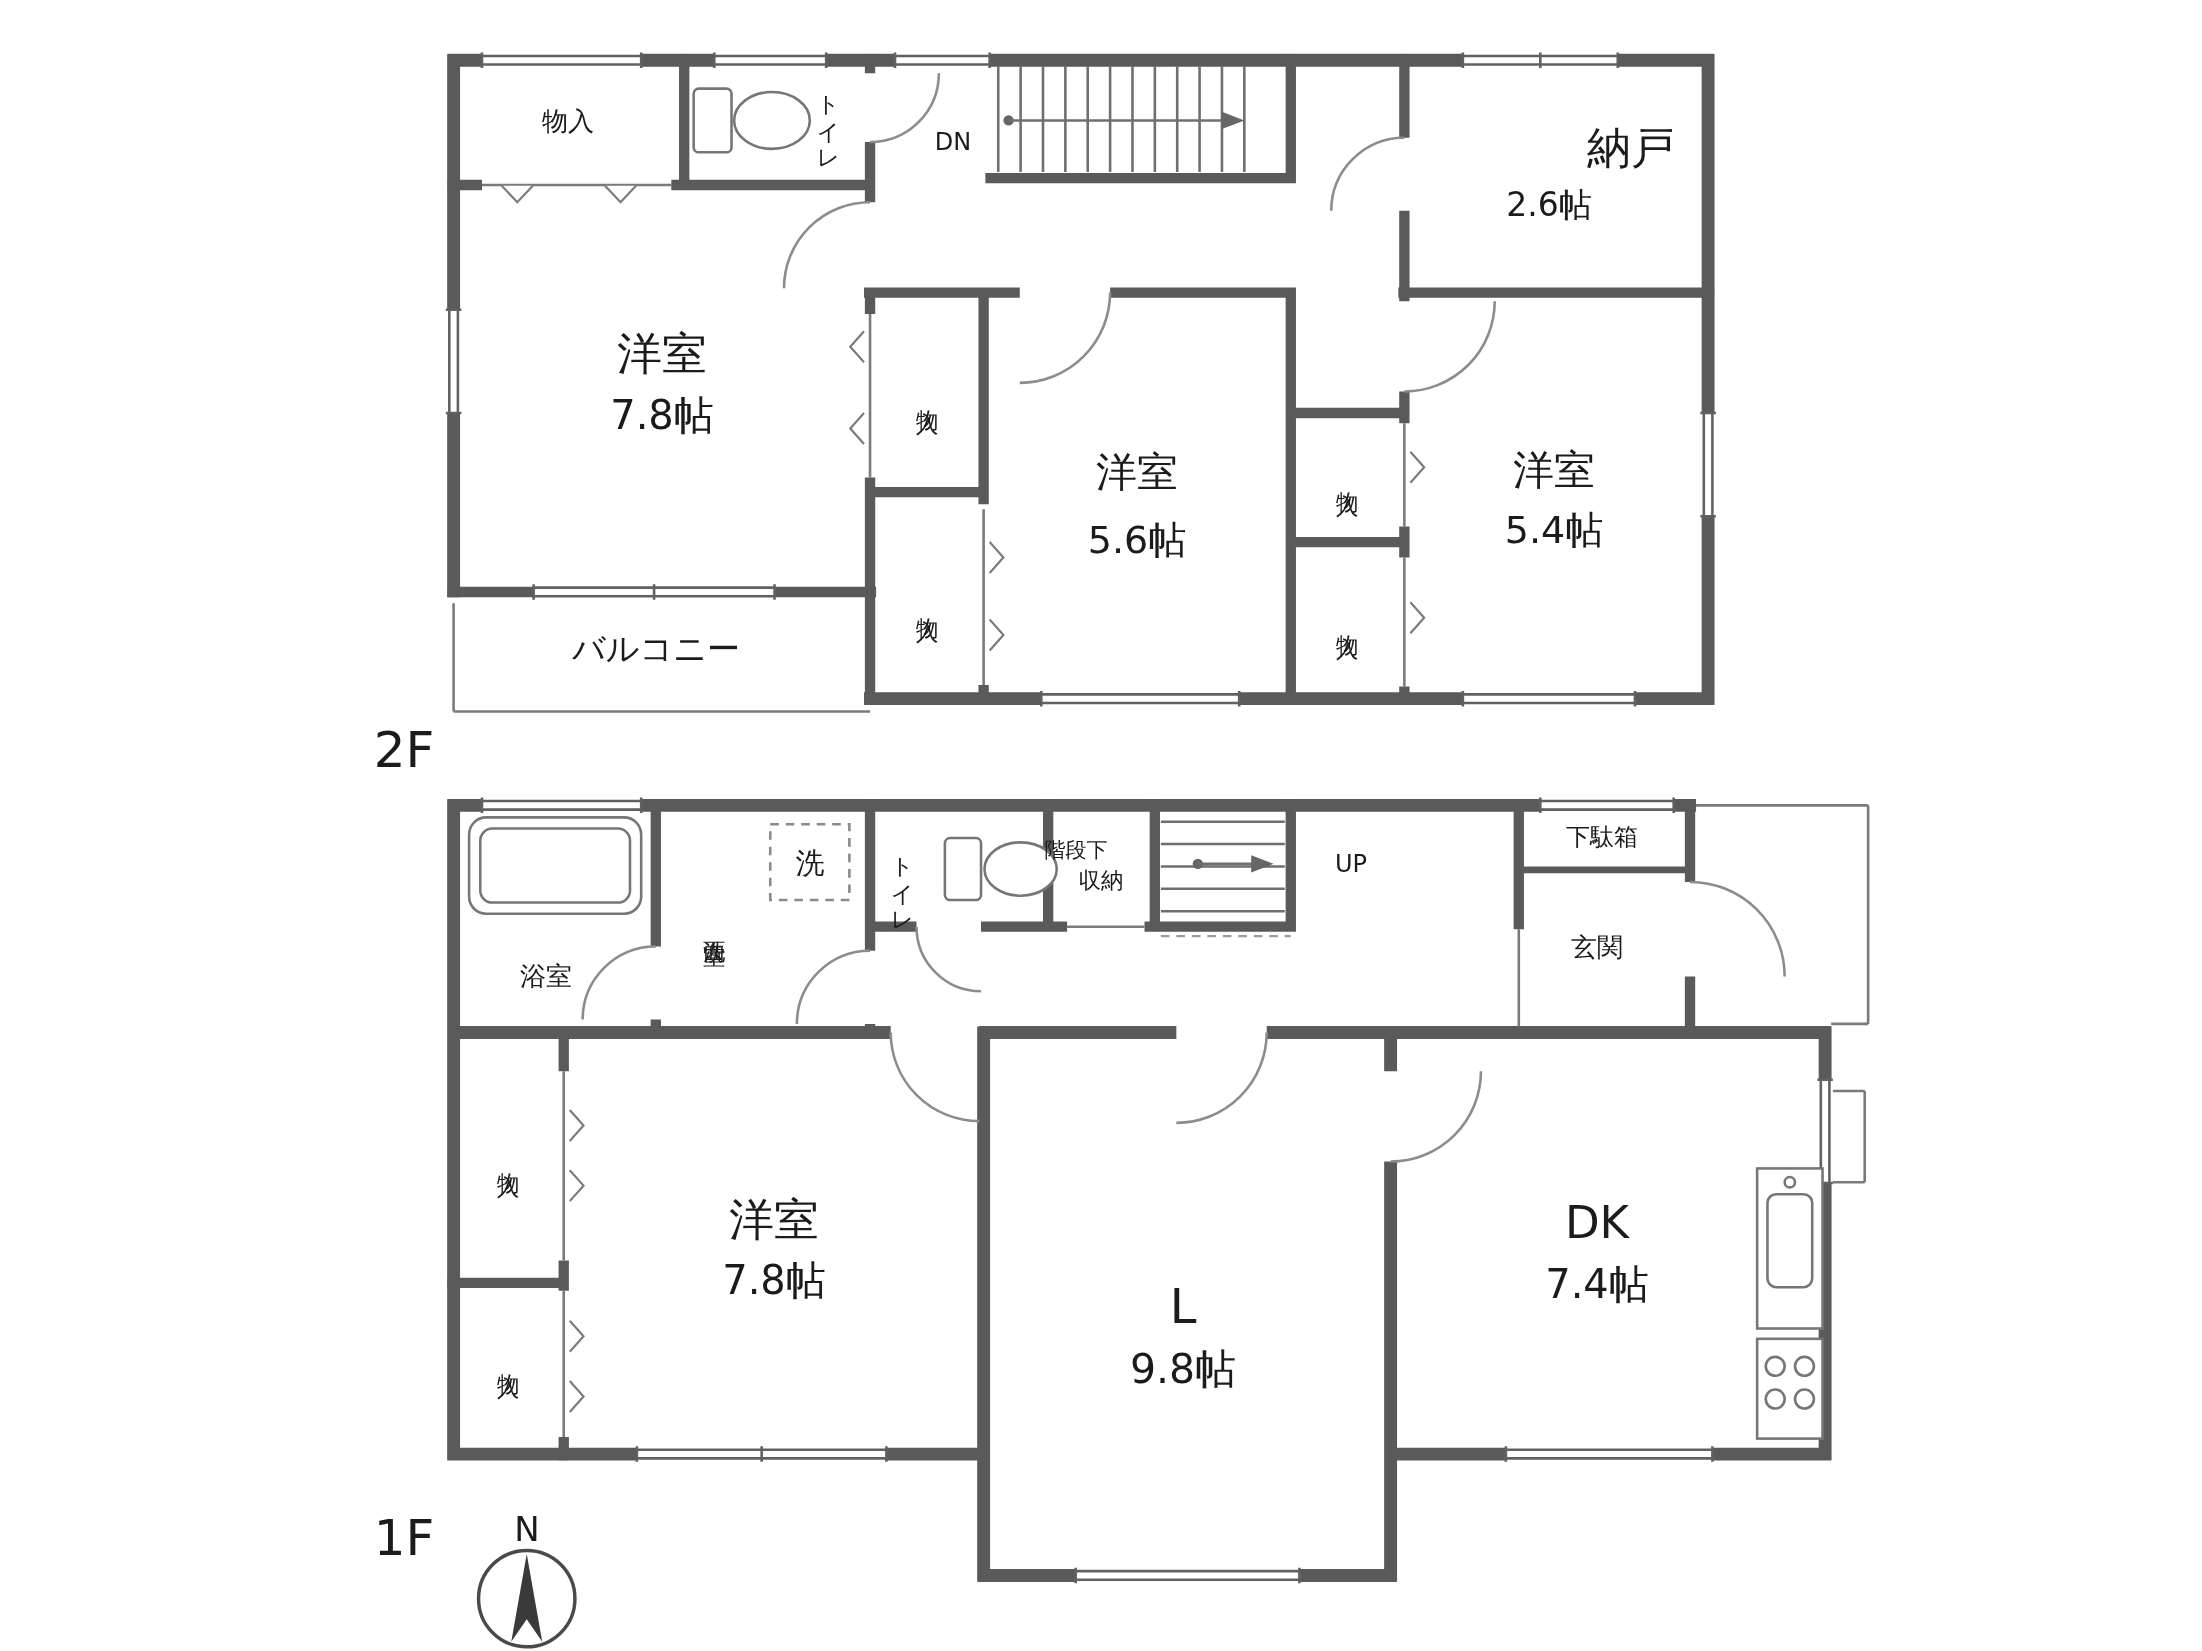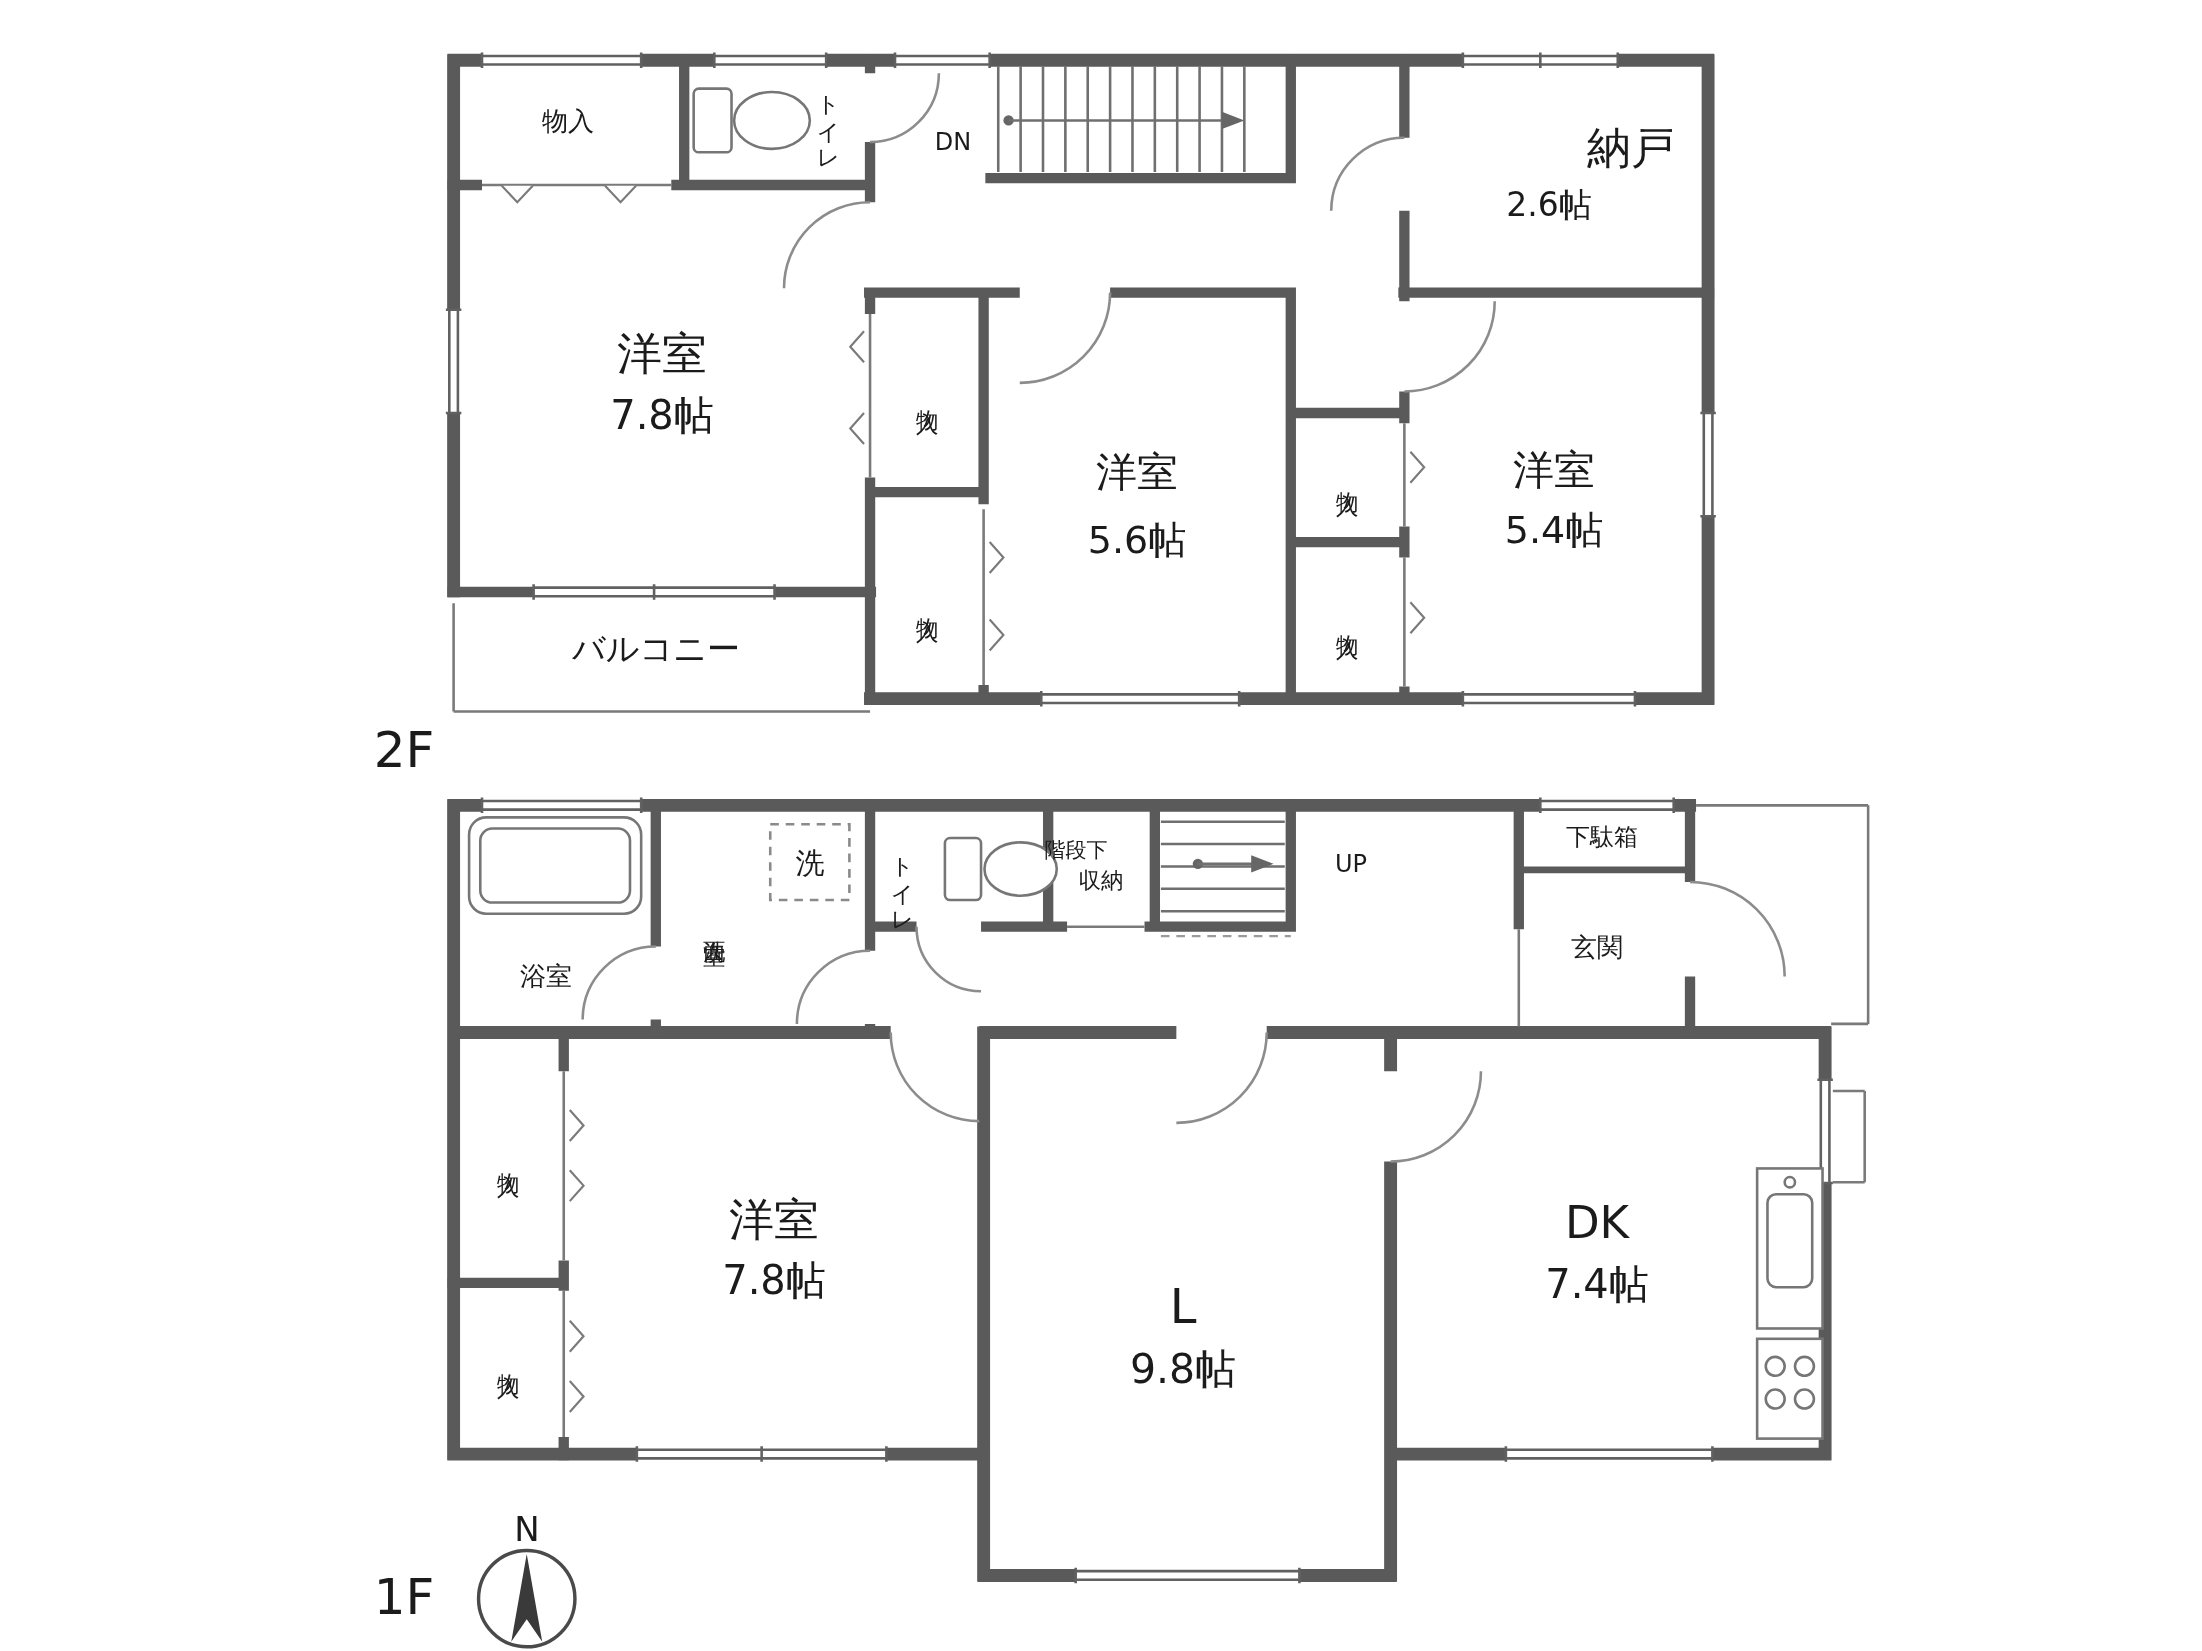--- a/index.html
+++ b/index.html
@@ -229,17 +229,17 @@
 <div class="lbl" style="left:1602px;top:838px;font-size:24px;">下駄箱</div>
 <div class="lbl" style="left:1597px;top:948px;font-size:26px;">玄関</div>
 <div class="lbl v" style="left:508px;top:1157px;font-size:22.4px;">物入</div>
 <div class="lbl v" style="left:508px;top:1358px;font-size:22.4px;">物入</div>
 <div class="lbl" style="left:774px;top:1220px;font-size:45px;">洋室</div>
 <div class="lbl" style="left:774px;top:1280px;font-size:40px;">7.8帖</div>
 <div class="lbl" style="left:1183px;top:1306px;font-size:48px;">L</div>
 <div class="lbl" style="left:1183px;top:1370px;font-size:41px;">9.8帖</div>
 <div class="lbl" style="left:1597px;top:1223px;font-size:45px;">DK</div>
 <div class="lbl" style="left:1597px;top:1284px;font-size:40px;">7.4帖</div>
-<div class="lbl" style="left:404px;top:1597px;font-size:50px;">1F</div>
+<div class="lbl" style="left:404px;top:1538px;font-size:50px;">1F</div>
 <div class="lbl" style="left:527px;top:1530px;font-size:34px;">N</div>
 
 </div>
 
 
 </body></html>

